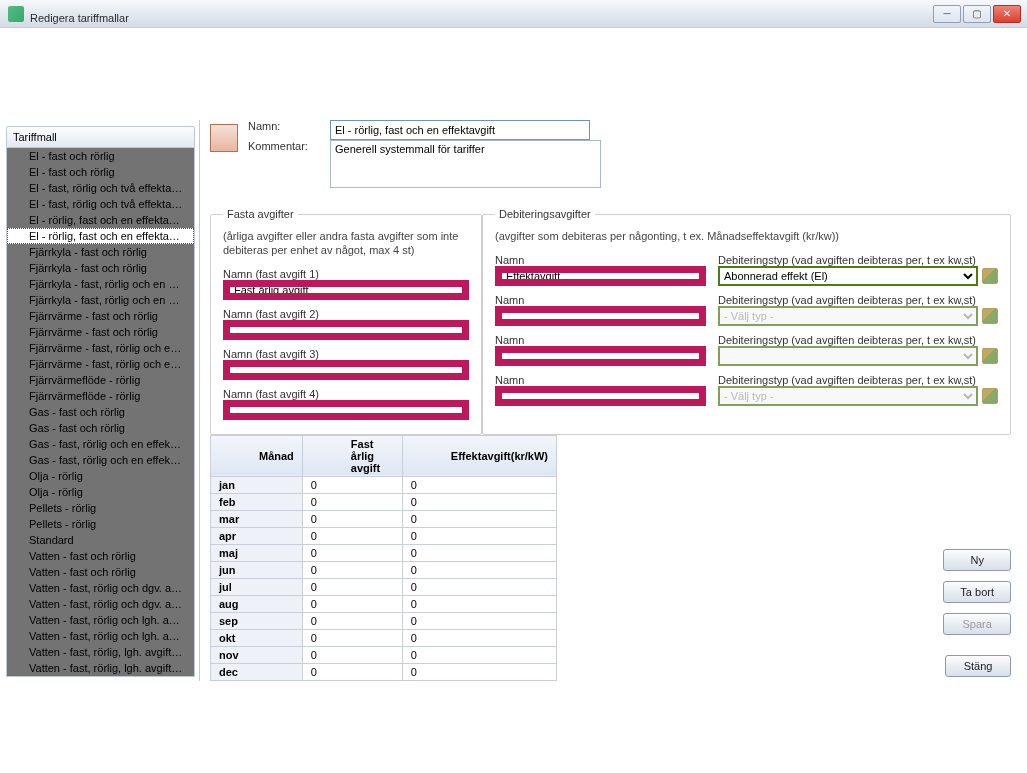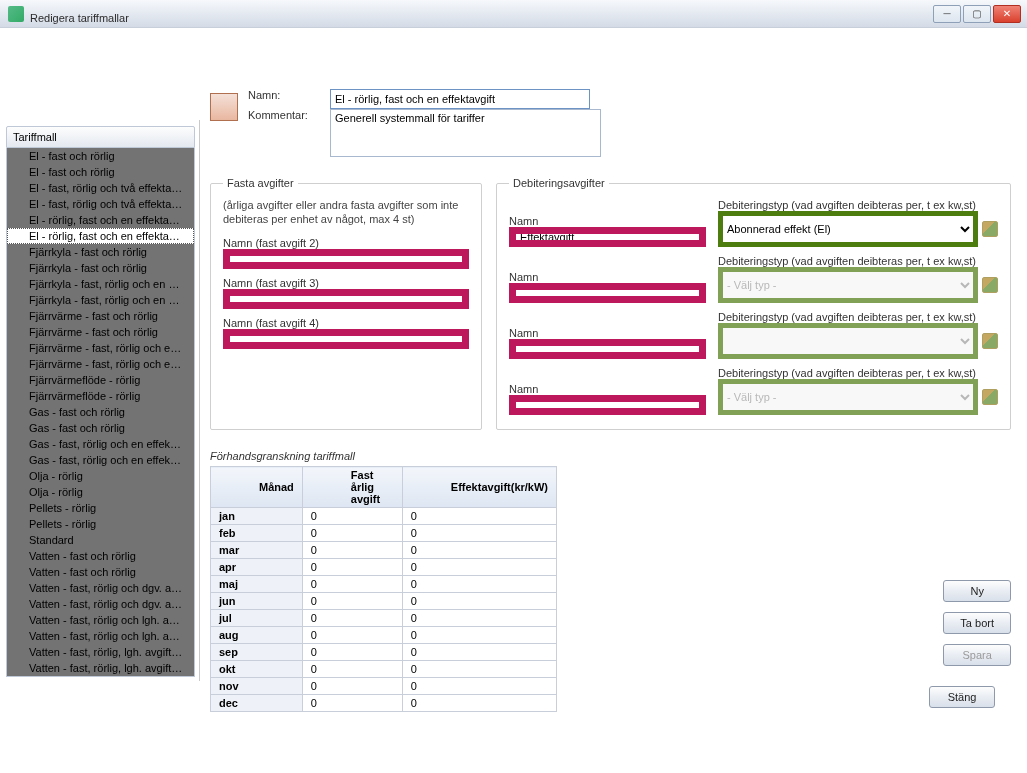--- a/index.html
+++ b/index.html
@@ -45,55 +45,55 @@
 .row-top{ display:flex; align-items:flex-start; }
 .doc-icon{ width:28px; height:28px; margin:4px 10px 0 0;
   background:linear-gradient(to bottom,#f4e0d8,#e9b7a0); border:1px solid #b07050;}
 .lbl{ color:#333; display:inline-block;}
 .fld-name{ width:260px; height:20px; border:1px solid #6d93c4; padding:1px 4px;}
 .fld-comment{ width:271px; height:48px; border:1px solid #a8b8cf; padding:2px 4px; resize:none;}
 
 .top-grid{ display:grid; grid-template-columns:82px 270px; align-items:start; }
 
 
-.groups{ display:flex; gap:14px; margin-top:20px;}
+.groups{ display:flex; gap:0; margin-top:20px;}
 fieldset{ border:1px solid #cfcfcf; border-radius:2px; padding:10px 12px 14px 12px; margin:0;}
 legend{ padding:0 4px; color:#333;}
 .fs-left{ width:272px;}
 .fs-right{ flex:1;}
 .subtext{ color:#444; margin-bottom:10px; line-height:1.25;}
 
 .v-stack>div{ margin-top:8px;}
 .v-stack>div:first-child{ margin-top:0;}
 .small-input{ width:100%; height:20px; border:7px solid #be185d; padding:1px 4px;}
 
 
 .fee-row{ display:grid; grid-template-columns:1fr 280px; column-gap:12px; align-items:end; margin-top:6px;}
 .fee-row:first-child{ margin-top:0;}
 .sel-wrap{ display:flex; align-items:center;}
-select{ height:36px; border:5px solid #4d7c0f; flex:1; background:#fff; font-size:11px;}
+select{ height:20px; border:2px solid #4d7c0f; flex:1; background:#fff; font-size:11px;}
 select[disabled]{ color:#9a9a9a; background:#f6f6f6;}
 .wand-icon{ width:16px; height:16px; margin-left:4px;
   background:linear-gradient(135deg, #c4a862 40%, #8a6 41%); border:1px solid #b0a060; border-radius:2px;}
 
 
 .preview-title{ font-style:italic; margin:20px 0 4px 0; color:#333;}
 table.preview{ border-collapse:collapse;}
 table.preview th, table.preview td{
   border:1px solid #c8cfda; padding:2px 8px; text-align:left; height:16px;
 }
 table.preview th{
   background:linear-gradient(to bottom,#f3f6fb,#dde6f2); font-weight:bold;padding-left:48px;
 }
 table.preview td.mon{ background:#eef2f8; font-weight:bold; width:62px;}
 table.preview td.num{ width:100px;}
 
 
 .btn-row{ position:absolute; right:16px; bottom:54px; display:flex; gap:10px;flex-direction:column;}
-.btn-row2{ position:absolute; right:32px; bottom:12px;}
+.btn-row2{ position:absolute; right:16px; bottom:12px;}
 button.std{
   min-width:66px; height:22px;
   border:1px solid #8e9aab; border-radius:3px;
   background:linear-gradient(to bottom,#fdfdfd 0%,#e9edf3 50%,#d9e0ea 100%);
   padding:0 16px; color:#222;
 }
 button.std[disabled]{ color:#9a9a9a; }
 
 
 ::-webkit-scrollbar{ width:16px; height:16px;}
@@ -162,36 +162,41 @@
         <textarea class="fld-comment" style="">Generell systemmall för tariffer</textarea>
       </div>
     </div>
 
     <div class="groups">
       <fieldset class="fs-left">
         <legend>Fasta avgifter</legend>
         <div class="subtext">(årliga avgifter eller andra fasta avgifter som inte debiteras per enhet av något, max 4 st)</div>
         <div class="v-stack">
           <div>
+            <div class="lbl">Namn (fast avgift 1)</div>
+            <input class="small-input" value="Fast årlig avgift" style="">
+          </div>
+          <div>
             <div class="lbl">Namn (fast avgift 2)</div>
             <input class="small-input" value="" style="">
           </div>
           <div>
             <div class="lbl">Namn (fast avgift 3)</div>
             <input class="small-input" value="" style="">
           </div>
           <div>
             <div class="lbl">Namn (fast avgift 4)</div>
             <input class="small-input" value="" style="">
           </div>
         </div>
       </fieldset>
 
       <fieldset class="fs-right">
         <legend>Debiteringsavgifter</legend>
+        <div class="subtext">(avgifter som debiteras per någonting, t ex. Månadseffektavgift (kr/kw))</div>
         <div class="v-stack" id="debit-rows">
             <div class="fee-row">
               <div><div class="lbl">Namn</div><input class="small-input" value="Effektavgift" style=""></div>
               <div><div class="lbl">Debiteringstyp (vad avgiften deibteras per, t ex kw,st)</div><div class="sel-wrap">
                   <select><option>Abonnerad effekt (El)</option></select>
                   <div class="wand-icon"></div>
                 </div></div>
             </div>
             <div class="fee-row">
               <div><div class="lbl">Namn</div><input class="small-input" style=""></div>
@@ -211,21 +216,20 @@
               <div><div class="lbl">Namn</div><input class="small-input" style=""></div>
               <div><div class="lbl">Debiteringstyp (vad avgiften deibteras per, t ex kw,st)</div><div class="sel-wrap">
                   <select disabled=""><option>- Välj typ -</option></select>
                   <div class="wand-icon"></div>
                 </div></div>
             </div>
           </div>
       </fieldset>
     </div>
 
-    <div class="preview-title">Förhandsgranskning tariffmall</div>
     <table class="preview">
       <thead>
           <tr id="prev-head">
             <th>Månad</th>
             <th>Fast årlig avgift</th>
             <th>Effektavgift(kr/kW)</th>
           </tr>
         </thead>
       <tbody id="prev-body">
           <tr>

